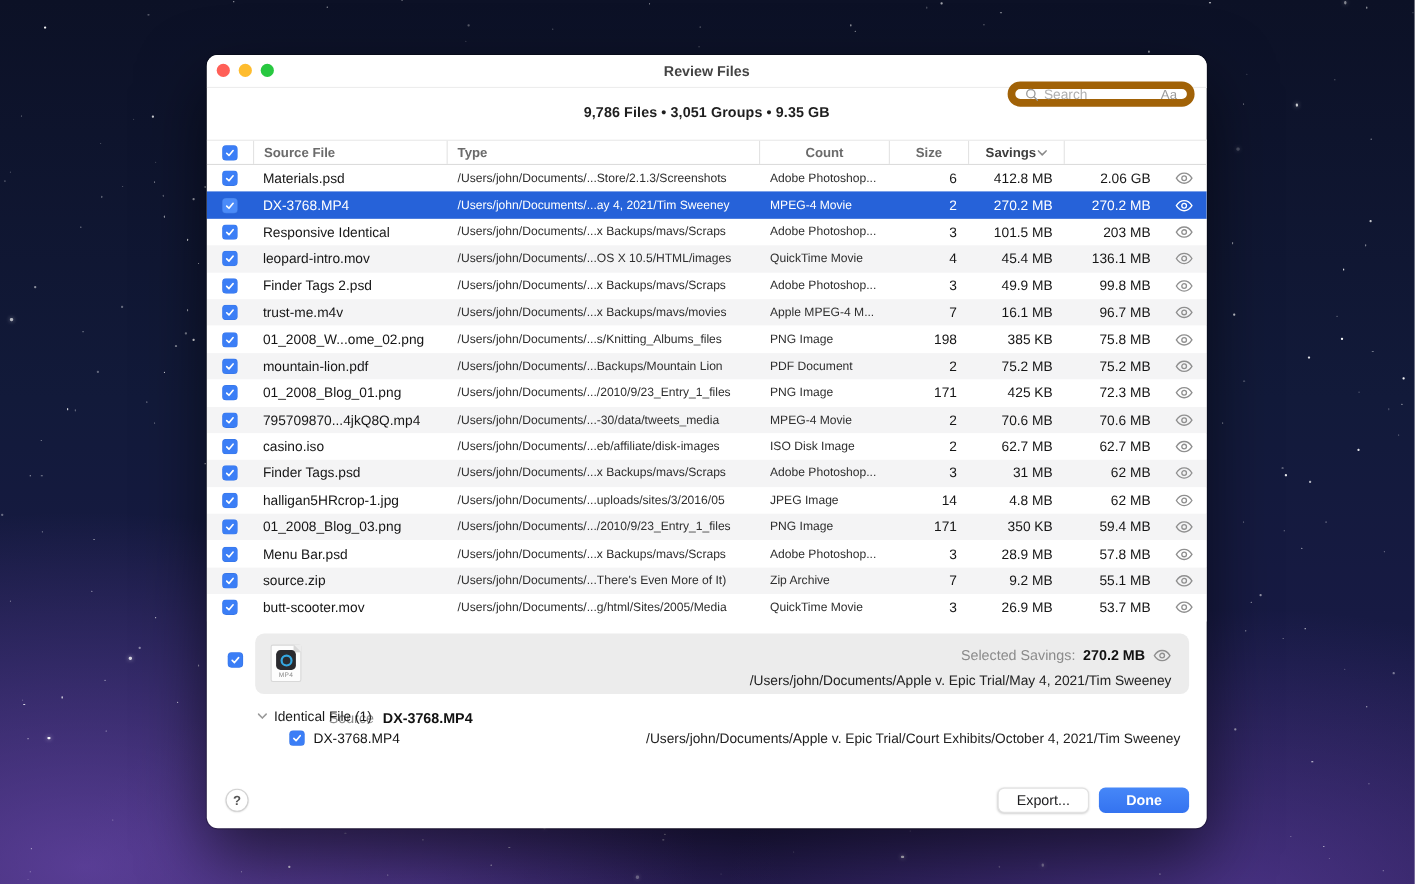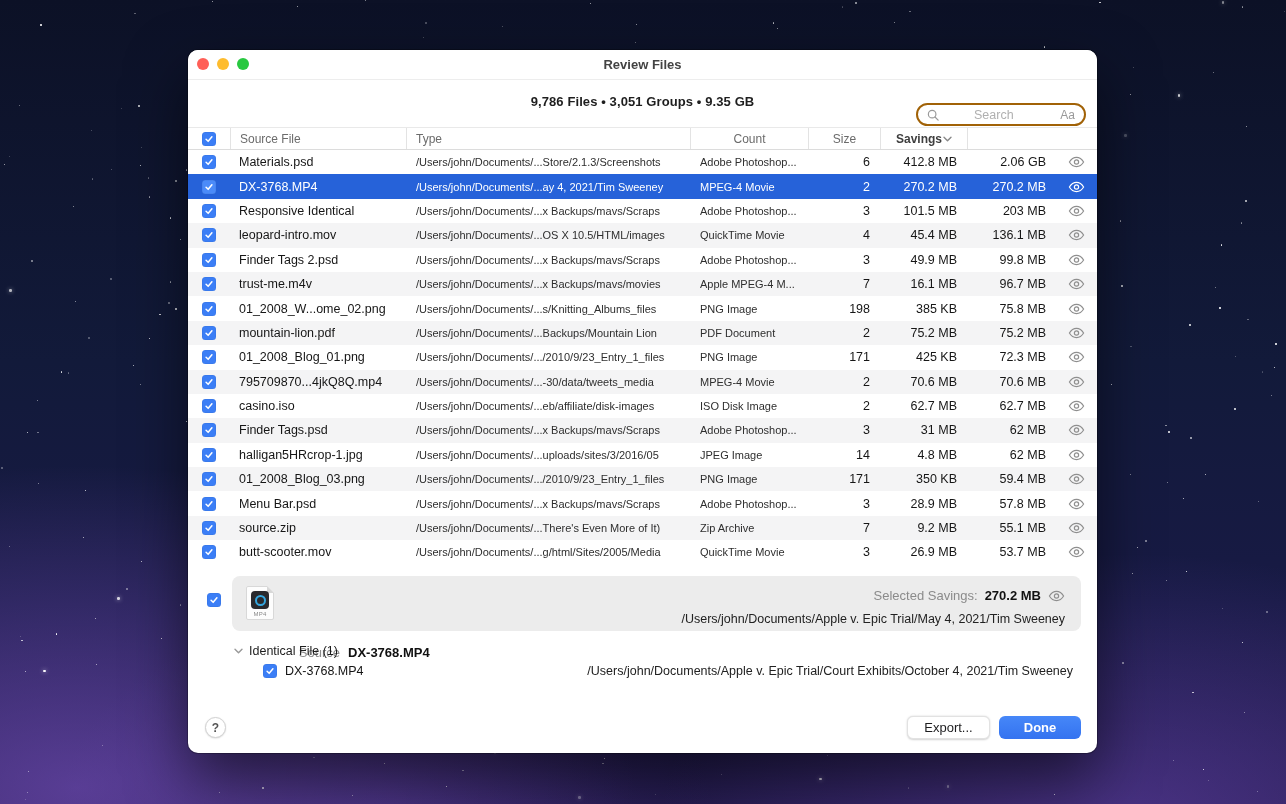--- a/index.html
+++ b/index.html
@@ -24,33 +24,33 @@
   .tl-dot { position:absolute; top:8px; width:12px; height:12px; border-radius:50%; }
   .dot-close { left:9px;  background:#ff5f57; }
   .dot-min   { left:29px; background:#febc2e; }
   .dot-zoom  { left:49px; background:#28c840; }
   .win-title { position:absolute; left:0; right:0; top:0; height:30px; line-height:30px;
     text-align:center; font-size:13px; font-weight:700; color:#434343; }
 
   
   .stats { position:absolute; left:0; right:0; top:44px; text-align:center;
     font-size:13px; font-weight:700; color:#1e1e1e; letter-spacing:0.1px; }
-  .search { position:absolute; left:728px; top:53px; width:170px; height:23px;
-    border:2px solid #a16207; border-radius:12px; background:#fff;
-    display:flex; align-items:center; padding:0 9px;gap:30px; }
+  .search { position:absolute; left:728px; top:24px; width:170px; height:23px;
+    border:7px solid #a16207; border-radius:12px; background:#fff;
+    display:flex; align-items:center; padding:0 9px; }
   .search .mag { width:12px; height:12px; margin-right:5px; flex:0 0 auto; }
   .search .ph { flex:1; font-size:12.5px; color:#b0b0b0; }
   .search .aa { font-size:12px; color:#9a9a9a; }
 
   
   .thead { position:absolute; left:0; top:77px; width:909px; height:23px;
     display:grid; grid-template-columns:42px 176px 284px 118px 72px 87px 89px 41px;
     border-top:1px solid #e9e9e9; border-bottom:1px solid #dcdcdc; background:#fff;
     align-items:center; font-size:12px; color:#6b6b6b; }
-  .thead > div { height:100%; display:flex; align-items:center; }
+  .thead > div { height:100%; display:flex; align-items:center;font-weight:bold; }
   .thead > div + div { border-left:1px solid #e3e3e3; }
   .h-check { justify-content:center; }
   .h-left { padding-left:9px; }
   .h-center { justify-content:center; }
   .h-savings { justify-content:center; font-weight:700; color:#3e3e3e; gap:1px; }
   .h-savings svg { margin-top:1px; }
 
   #rows { position:absolute; left:0; top:100px; width:909px; }
   .trow { display:grid; grid-template-columns:42px 176px 284px 118px 72px 87px 89px 41px;
     height:24.4px; align-items:center; background:#fff; }

